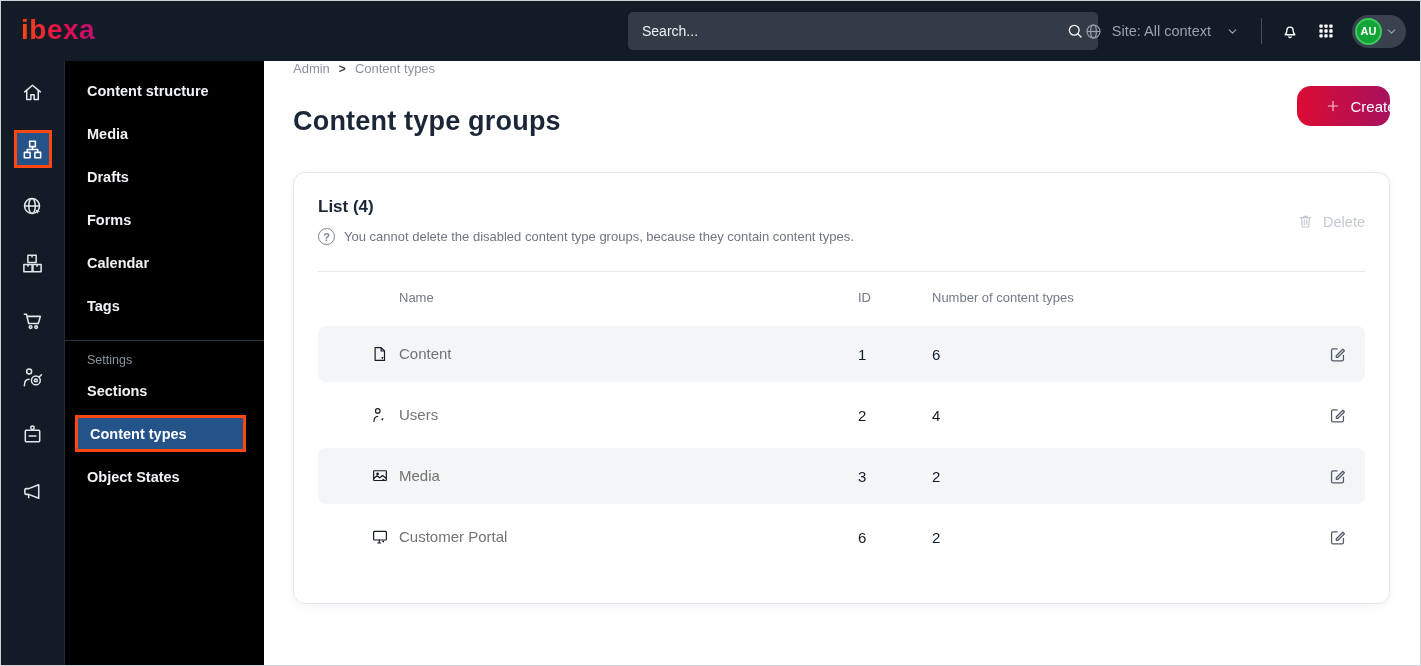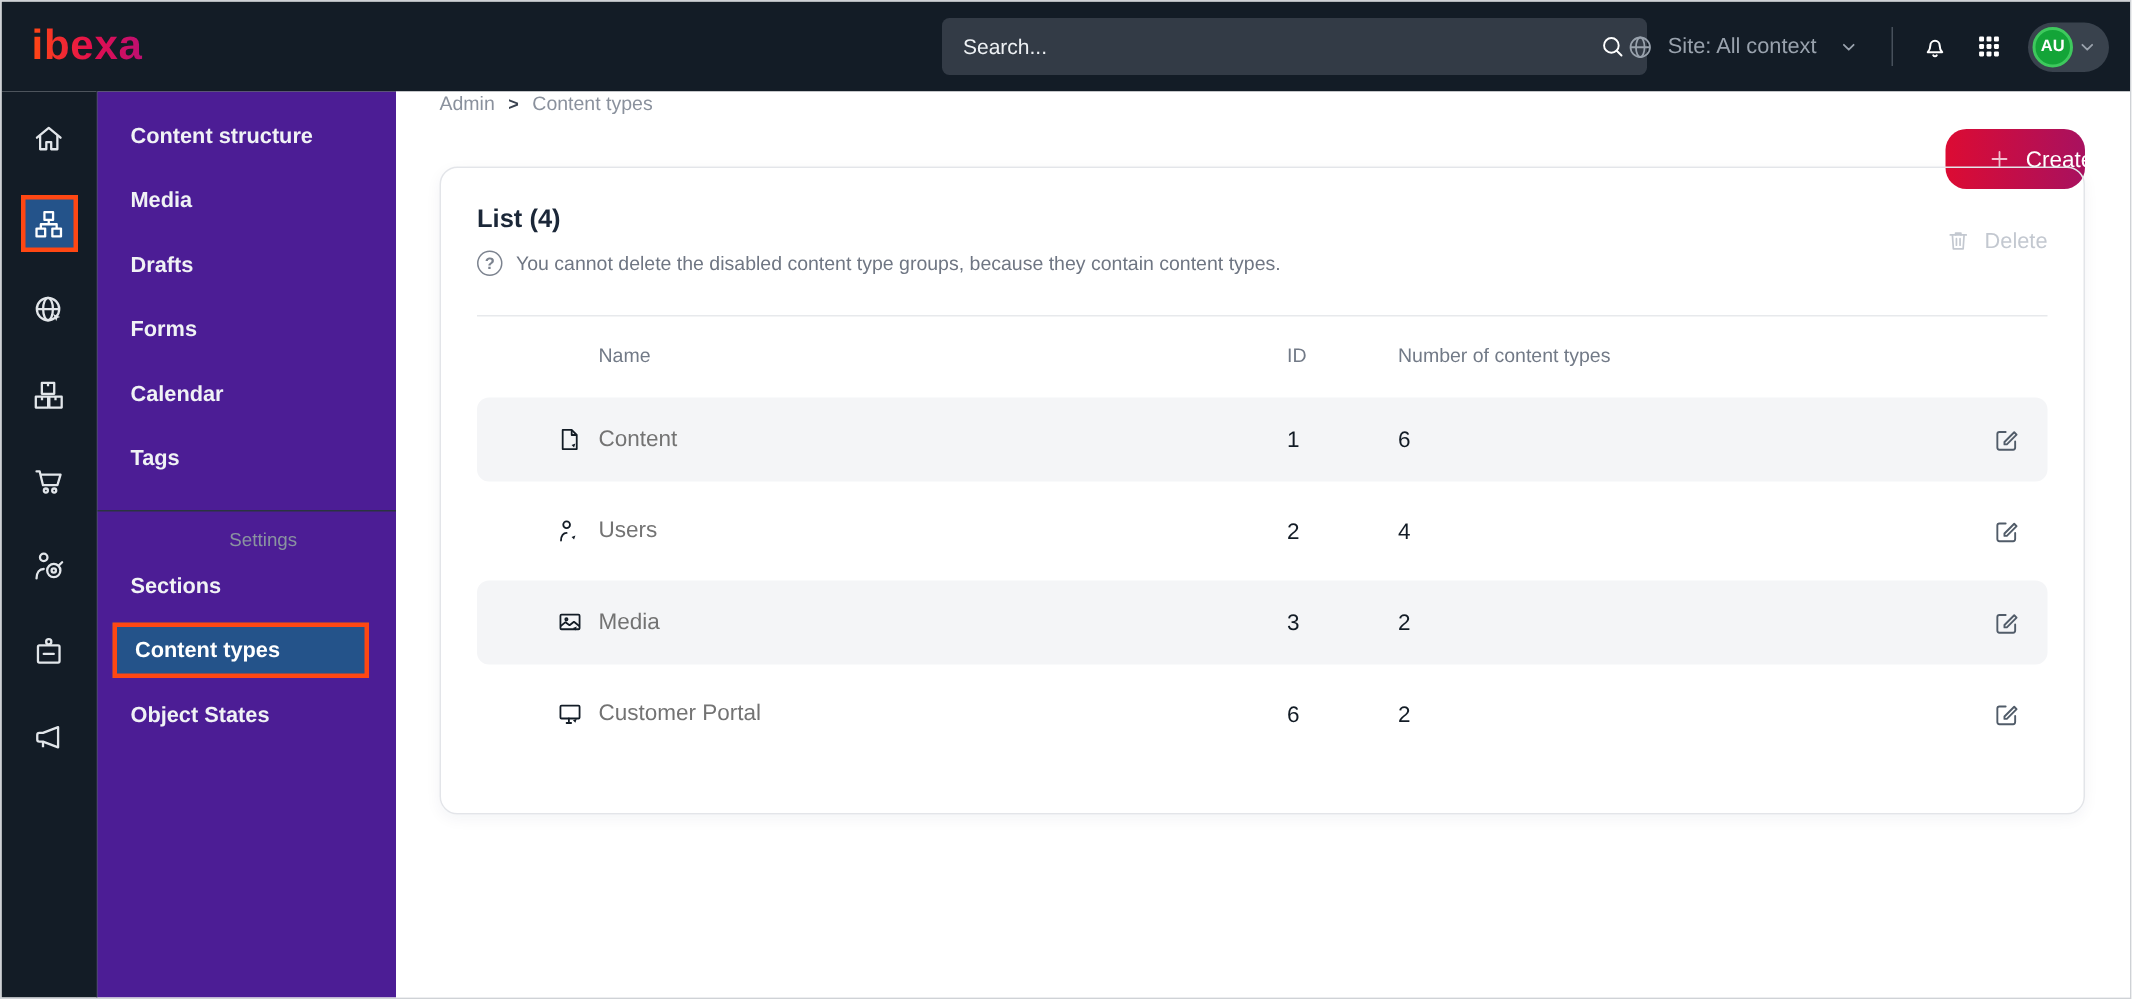--- a/index.html
+++ b/index.html
@@ -31,21 +31,21 @@
 
   
   .page-body { display:flex; height:604px; }
   .rail { width:64px; background:#131c26; border-right:1px solid #222c37; flex-shrink:0;
           display:flex; flex-direction:column; align-items:center; padding-top:12px; }
   .rail-item { width:38px; height:38px; margin-bottom:19px; display:flex; align-items:center;
                justify-content:center; color:#e2e6ea; border:3px solid transparent; cursor:pointer;
                background:none; padding:0; }
   .rail-item.active { background:#24538a; border-color:#ff4713; color:#fff; }
 
-  .sidebar { width:199px; background:#4c1d95; flex-shrink:0; padding-top:8px;text-align:center; }
+  .sidebar { width:199px; background:#000000; flex-shrink:0; padding-top:8px; }
   .side-item { height:43px; display:flex; align-items:center; padding-left:22px; color:#f0f2f5;
                font-size:14.5px; font-weight:600; cursor:pointer; }
   .side-item.active { background:#24538a; border:3px solid #ff4713; height:37px;
                       margin:3px 18px 3px 10px; padding-left:12px; color:#fff; }
   .side-divider { height:1px; background:#2a3440; margin:13px 0 12px; }
   .settings-label { color:#8a93a0; font-size:12.5px; padding-left:22px; margin-bottom:2px; }
 
   
   .main { flex:1; background:#fff; position:relative; padding:0 30px 0 29px; }
   .breadcrumb { display:flex; align-items:center; gap:9px;
@@ -254,20 +254,21 @@
 
       <button class="create-btn">
         <span class="plus" style="display:flex;">
           <svg width="16" height="16" viewBox="0 0 24 24" fill="none" stroke="currentColor" stroke-width="1.8" stroke-linecap="round">
               <path d="M12 5v14M5 12h14"></path>
             </svg>
         </span>
         <span>Create</span>
       </button>
 
+      <h1 class="page-title">Content type groups</h1>
 
       <section class="card">
         <div class="list-title">List (4)</div>
         <div class="info-row">
           <span class="q-icon">?</span>
           <span>You cannot delete the disabled content type groups, because they contain content types.</span>
         </div>
         <button class="delete-btn">
           <span style="display:flex;">
             <svg width="17" height="17" viewBox="0 0 24 24" fill="none" stroke="currentColor" stroke-width="1.6" stroke-linecap="round" stroke-linejoin="round">

